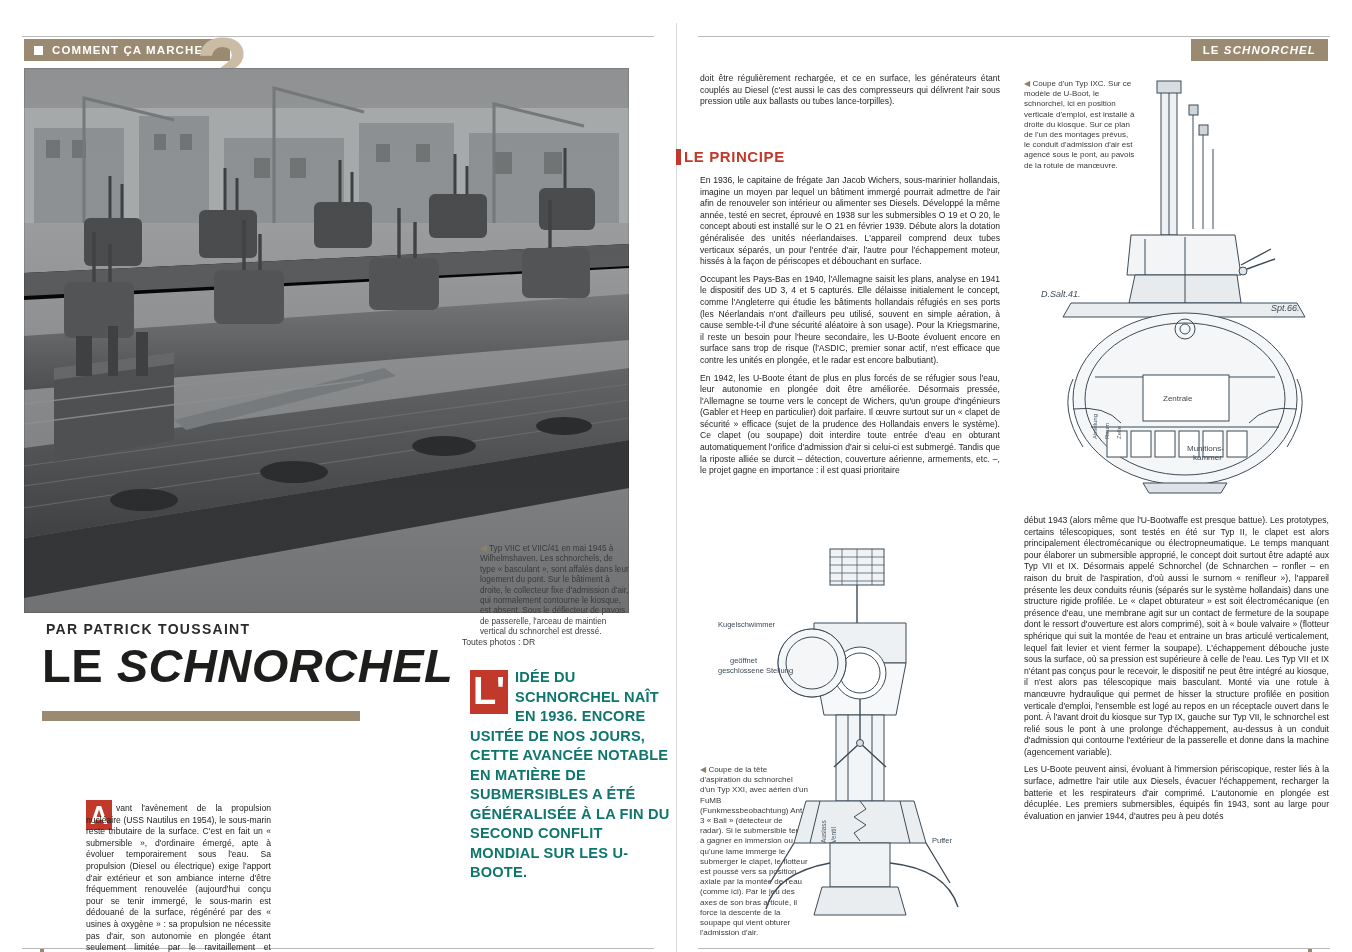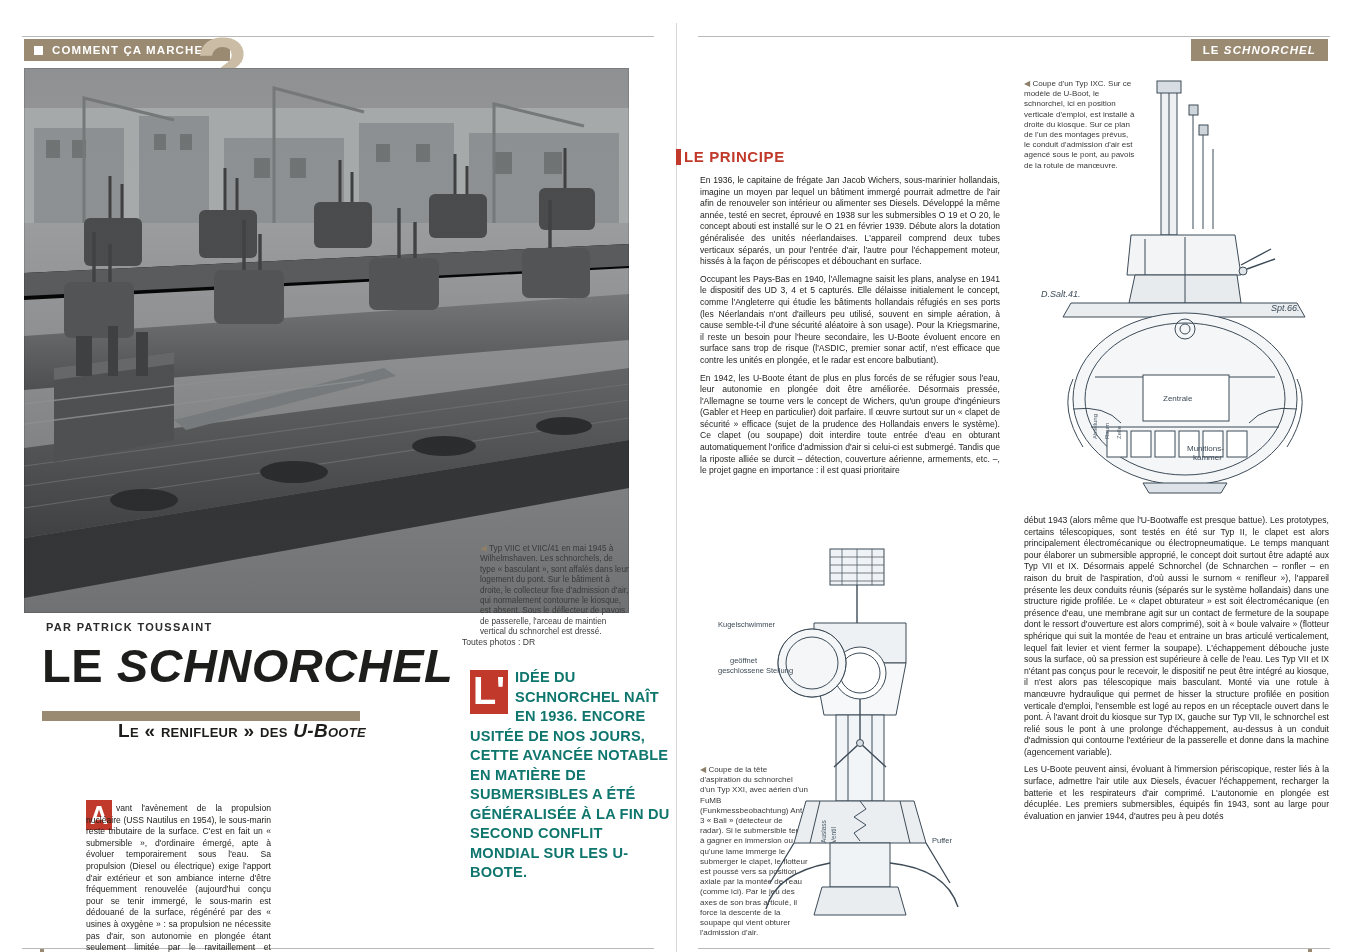--- a/index.html
+++ b/index.html
@@ -46,21 +46,21 @@
 
   
   .hero{
     position:absolute;left:24px;top:45px;width:605px;height:545px;
     background:#6d6f70;overflow:hidden;
   }
   .hero svg{display:block;}
 
   .byline{
     position:absolute;left:46px;top:598px;
-    font-size:11px;letter-spacing:1.3px;color:#2b2b2b;font-weight:bold;text-align:center;
+    font-size:14px;letter-spacing:1.3px;color:#2b2b2b;font-weight:bold;text-align:center;
   }
   .hero-title{
     position:absolute;left:42px;top:614px;
     font-size:47px;line-height:58px;font-weight:bold;letter-spacing:0.5px;
     color:#1d1d1b;
   }
   .hero-title .it{font-style:italic;}
   .title-bar{
     position:absolute;left:42px;top:688px;width:318px;height:10px;background:#9b8a72;
   }
@@ -292,23 +292,20 @@
       <span>Typ VIIC et VIIC/41 en mai 1945 à Wilhelmshaven. Les schnorchels, de type « basculant », sont affalés dans leur logement du pont. Sur le bâtiment à droite, le collecteur fixe d'admission d'air, qui normalement contourne le kiosque, est absent. Sous le déflecteur de pavois de passerelle, l'arceau de maintien vertical du schnorchel est dressé.</span>
     </div>
     <div class="caption-credit">Toutes photos : DR</div>
 
     <div class="byline">PAR PATRICK TOUSSAINT</div>
 
     <div class="hero-title">
       <span>LE </span><span class="it">SCHNORCHEL</span>
     </div>
     <div class="title-bar"></div>
-    <div class="subtitle">
-      <span class="sc">Le « renifleur » des </span><span class="it sc">U-Boote</span>
-    </div>
 
     <div class="pull">
       <div class="dropbox">L'</div>
       <p>IDÉE DU SCHNORCHEL NAÎT EN 1936. ENCORE USITÉE DE NOS JOURS, CETTE AVANCÉE NOTABLE EN MATIÈRE DE SUBMERSIBLES A ÉTÉ GÉNÉRALISÉE À LA FIN DU SECOND CONFLIT MONDIAL SUR LES U-BOOTE.</p>
     </div>
 
     <div class="dropcap">A</div>
     <div class="col l-col1">
       <p style="text-indent:30px">vant l'avènement de la propulsion nucléaire (USS Nautilus en 1954), le sous-marin reste tributaire de la surface. C'est en fait un « submersible », d'ordinaire émergé, apte à évoluer temporairement sous l'eau. Sa propulsion (Diesel ou électrique) exige l'apport d'air extérieur et son ambiance interne d'être fréquemment renouvelée (aujourd'hui conçu pour se tenir immergé, le sous-marin est dédouané de la surface, régénéré par des « usines à oxygène » : sa propulsion ne nécessite pas d'air, son autonomie en plongée étant seulement limitée par le ravitaillement et l'endurance de l'équipage).</p>
       <p>La propulsion principale du submersible (sous-marin « classique » en opposition à celui dit « atomique ») repose sur le Diesel. Ce moteur à explosion requiert un échappement externe et un apport d'air constant (autre que celui du bord) et impose donc le maintien en surface. En plongée est utilisée la propulsion secondaire électrique. Discrète mais limitée en vitesse ou autonomie, elle dépend d'une lourde batterie qui</p>
@@ -325,20 +322,21 @@
     <div class="kicker-right">
       <span>LE </span><i>SCHNORCHEL</i>
     </div>
 
     <div class="folio folio-r">5</div>
     <div class="folio-mark fm-r"></div>
   </div>
 
   <div class="gutter"></div>
 
+  <div class="r-top-par" style="position:absolute;">doit être régulièrement rechargée, et ce en surface, les générateurs étant couplés au Diesel (c'est aussi le cas des compresseurs qui délivrent l'air sous pression utile aux ballasts ou tubes lance-torpilles).</div>
 
   <div class="sec-head">
     <span class="bar"></span>
     <span>LE PRINCIPE</span>
   </div>
 
   <div class="col" style="left:700px;top:152px;width:300px;">
     <p>En 1936, le capitaine de frégate Jan Jacob Wichers, sous-marinier hollandais, imagine un moyen par lequel un bâtiment immergé pourrait admettre de l'air afin de renouveler son intérieur ou alimenter ses Diesels. Développé la même année, testé en secret, éprouvé en 1938 sur les submersibles O 19 et O 20, le concept abouti est installé sur le O 21 en février 1939. Débute alors la dotation généralisée des unités néerlandaises. L'appareil comprend deux tubes verticaux séparés, un pour l'entrée d'air, l'autre pour l'échappement moteur, hissés à la façon de périscopes et débouchant en surface.</p>
     <p>Occupant les Pays-Bas en 1940, l'Allemagne saisit les plans, analyse en 1941 le dispositif des UD 3, 4 et 5 capturés. Elle délaisse initialement le concept, comme l'Angleterre qui étudie les bâtiments hollandais réfugiés en ses ports (les Néerlandais n'ont d'ailleurs peu utilisé, souvent en simple aération, à cause semble-t-il d'une sécurité aléatoire à son usage). Pour la Kriegsmarine, il reste un besoin pour l'heure secondaire, les U-Boote évoluent encore en surface sans trop de risque (l'ASDIC, premier sonar actif, n'est efficace que contre les unités en plongée, et le radar est encore balbutiant).</p>
     <p>En 1942, les U-Boote étant de plus en plus forcés de se réfugier sous l'eau, leur autonomie en plongée doit être améliorée. Désormais pressée, l'Allemagne se tourne vers le concept de Wichers, qu'un groupe d'ingénieurs (Gabler et Heep en particulier) doit parfaire. Il œuvre surtout sur un « clapet de sécurité » efficace (sujet de la prudence des Hollandais envers le système). Ce clapet (ou soupape) doit interdire toute entrée d'eau en obturant automatiquement l'orifice d'admission d'air si celui-ci est submergé. Tandis que la riposte alliée se durcit – détection, couverture aérienne, armements, etc. –, le projet gagne en importance : il est quasi prioritaire</p>

